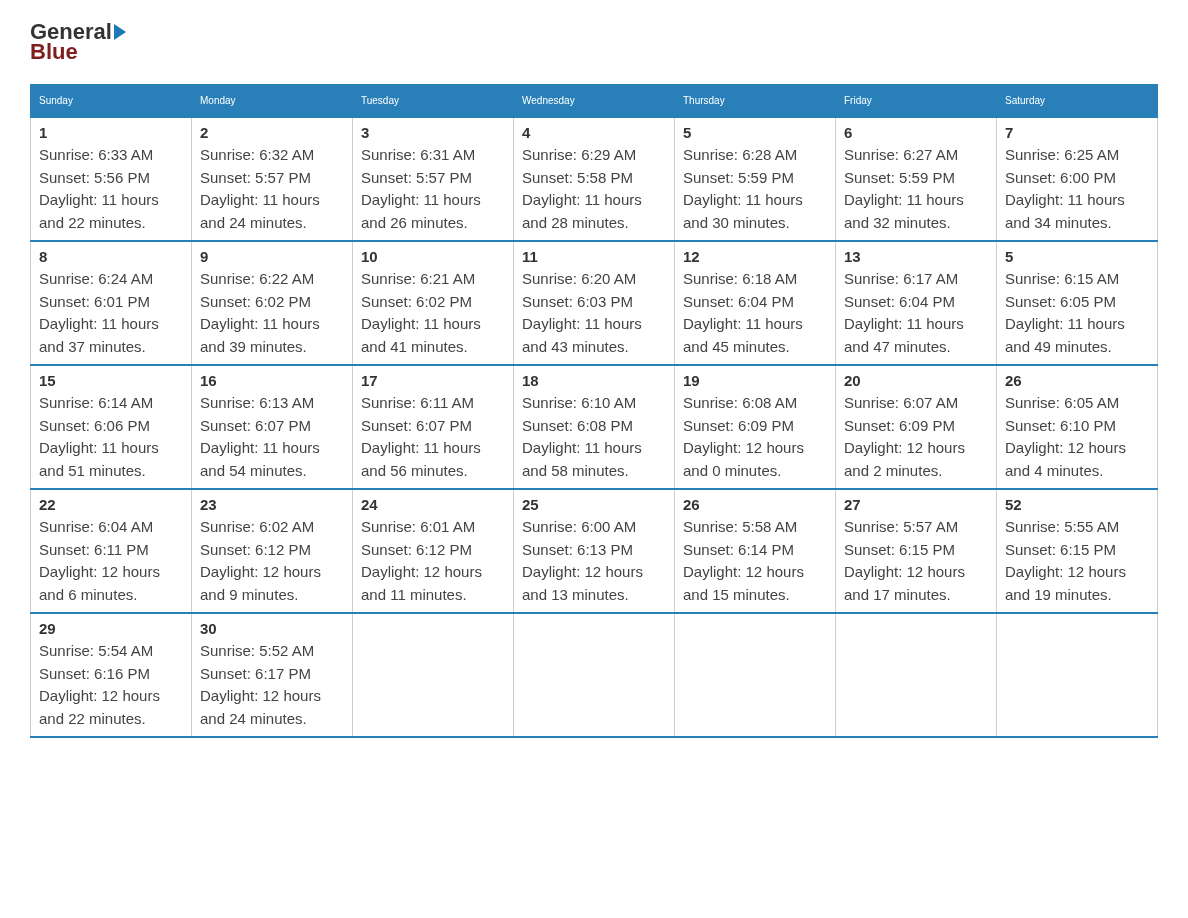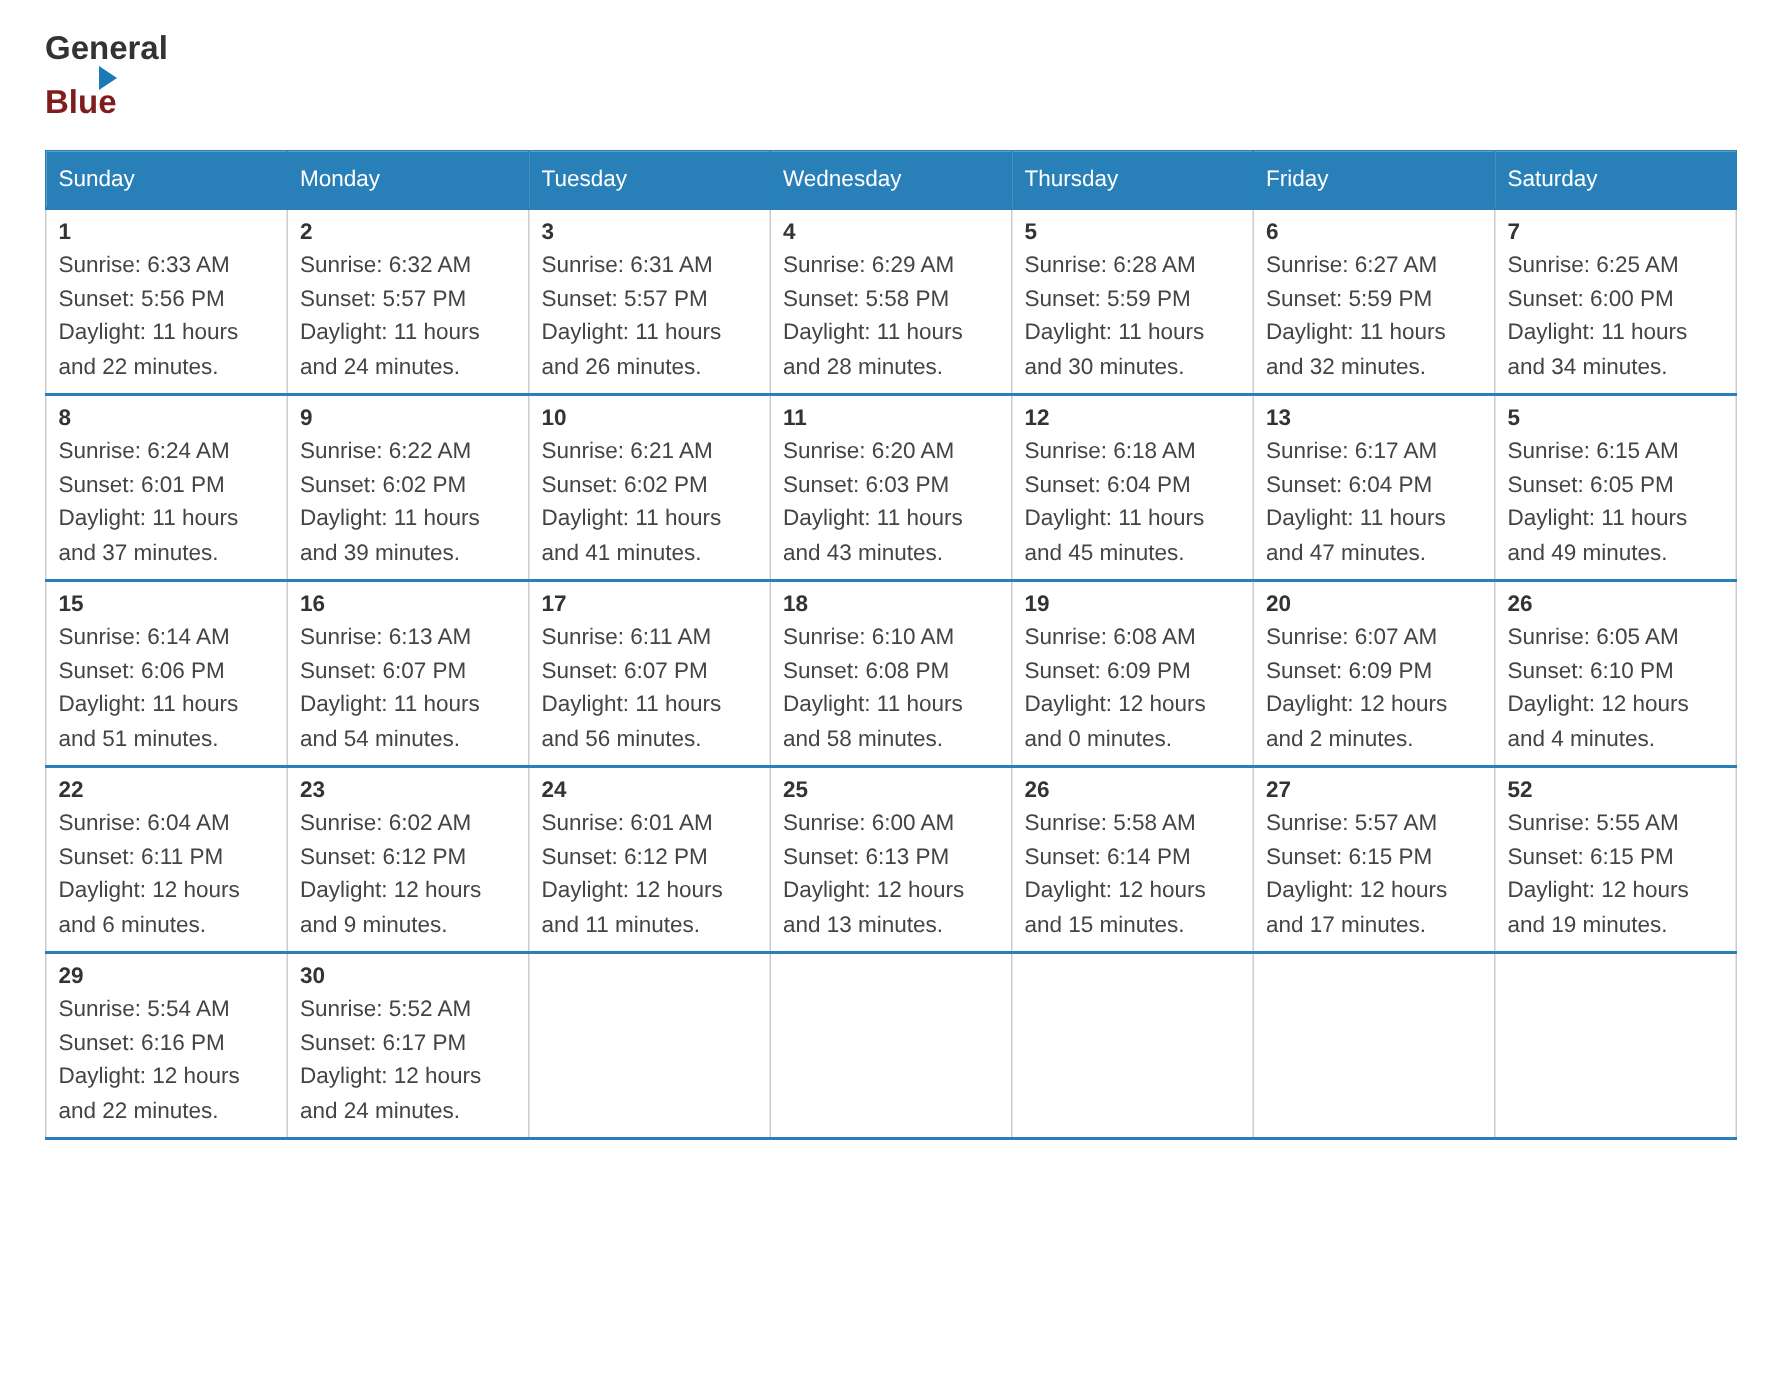--- a/index.html
+++ b/index.html
@@ -54,21 +54,21 @@
       margin-top: 4px;
     }
     .calendar {
       width: 100%;
       border-collapse: collapse;
     }
     .calendar th {
       background-color: #2980b9;
       color: #fff;
       padding: 10px 8px;
-      font-size: 15px;
+      font-size: 10px;
       font-weight: normal;
       border: 1px solid #2980b9;
       text-align: left;
     }
     .calendar td {
       border: 1px solid #ccc;
       vertical-align: top;
       padding: 6px 8px;
       width: 14.28%;
       min-height: 90px;
@@ -91,21 +91,21 @@
     tr {
       border-bottom: 2px solid #2980b9;
     }
   </style>
 </head>
 <body>
 
 <div class="header">
   <div class="logo">
     <div>
-      <div style="display:flex;align-items:center;flex-direction:column;">
+      <div style="display:flex;align-items:center;">
         <span class="logo-text">General</span>
         <span class="logo-arrow"></span>
       </div>
       <div style="margin-top:-4px;">
         <span class="logo-text logo-blue">Blue</span>
       </div>
     </div>
   </div>
   <div class="title-section">
     <div class="month-title"></div>

